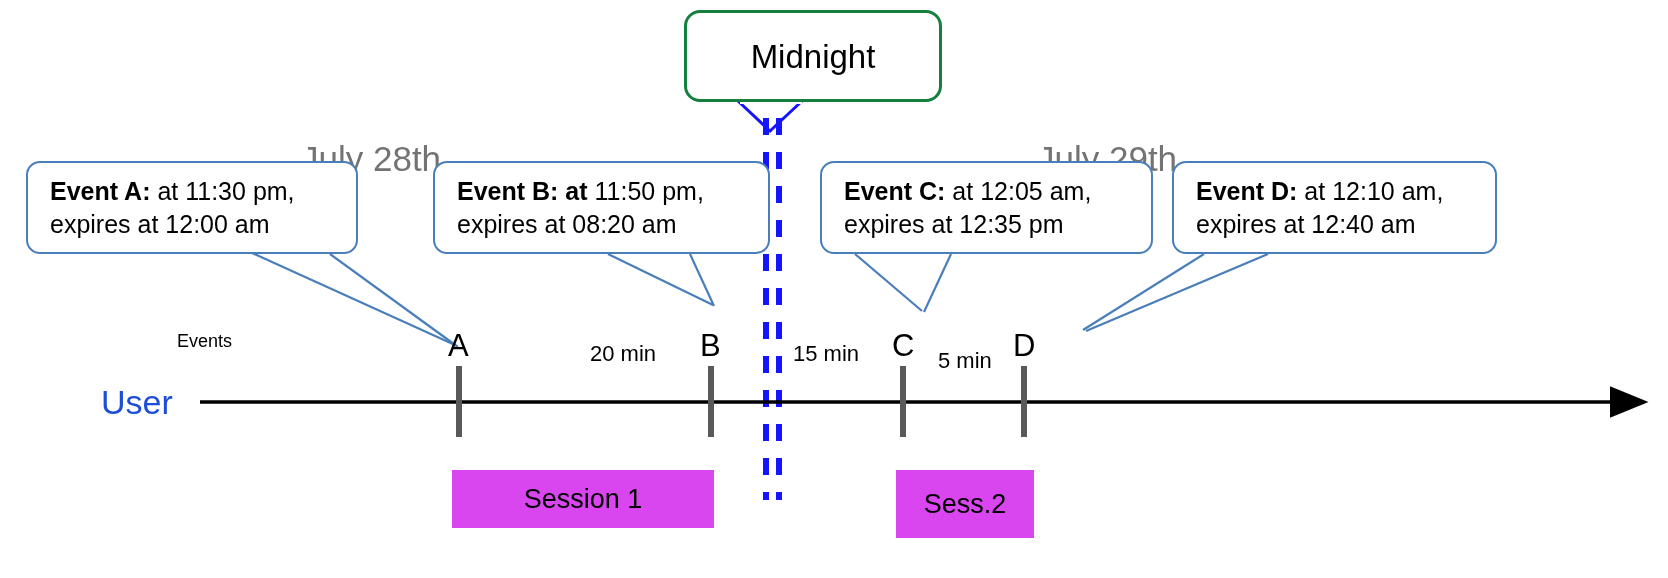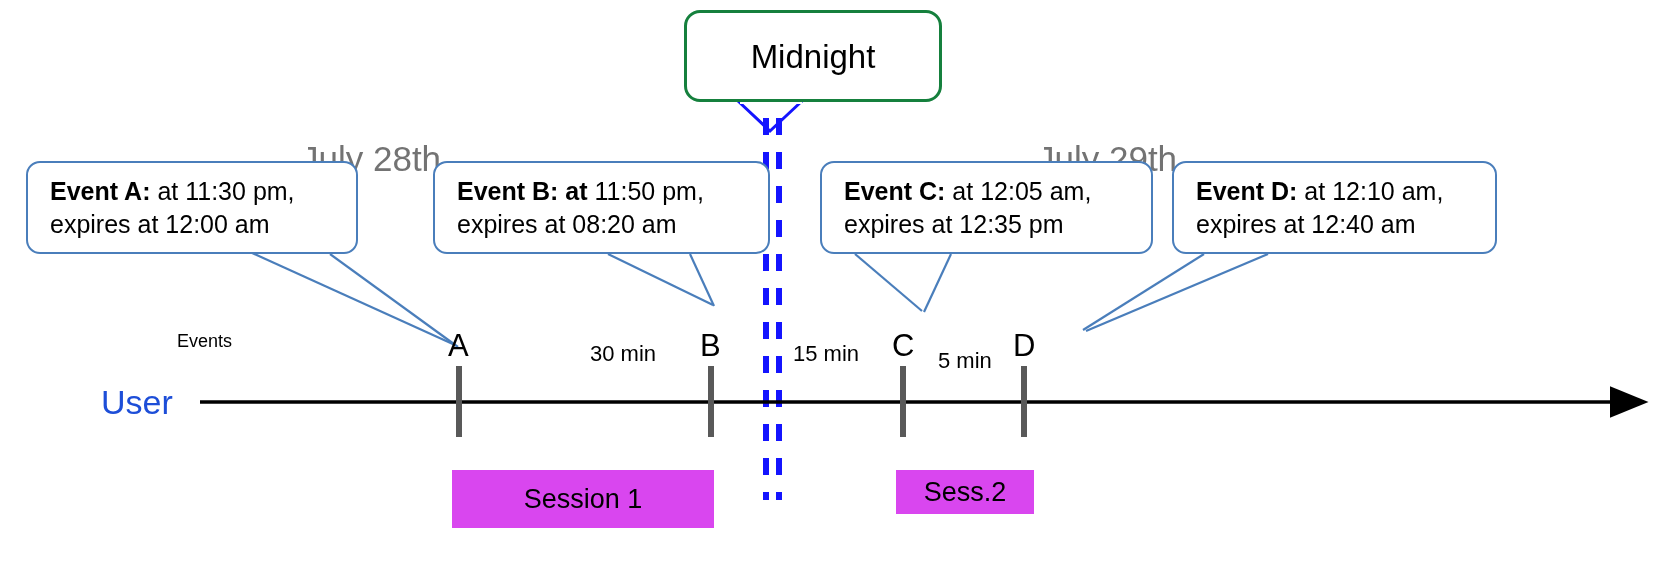--- a/index.html
+++ b/index.html
@@ -186,29 +186,29 @@
     <span>B</span>
   </div>
   <div class="marker-label" style="left:892px; top:328px;">
     <span>C</span>
   </div>
   <div class="marker-label" style="left:1013px; top:328px;">
     <span>D</span>
   </div>
 
   <div class="interval-label" style="left:590px; top:341px;">
-    <span>30 min</span>
+    <span>20 min</span>
   </div>
   <div class="interval-label" style="left:793px; top:341px;">
     <span>15 min</span>
   </div>
   <div class="interval-label" style="left:938px; top:348px;">
     <span>5 min</span>
   </div>
 
   <div class="session-box" style="left:452px; top:470px; width:262px; height:58px;">
     <span>Session 1</span>
   </div>
-  <div class="session-box" style="left:896px; top:470px; width:138px; height:44px;">
+  <div class="session-box" style="left:896px; top:470px; width:138px; height:68px;">
     <span>Sess.2</span>
   </div>
 
 </div>
 
 </body></html>

